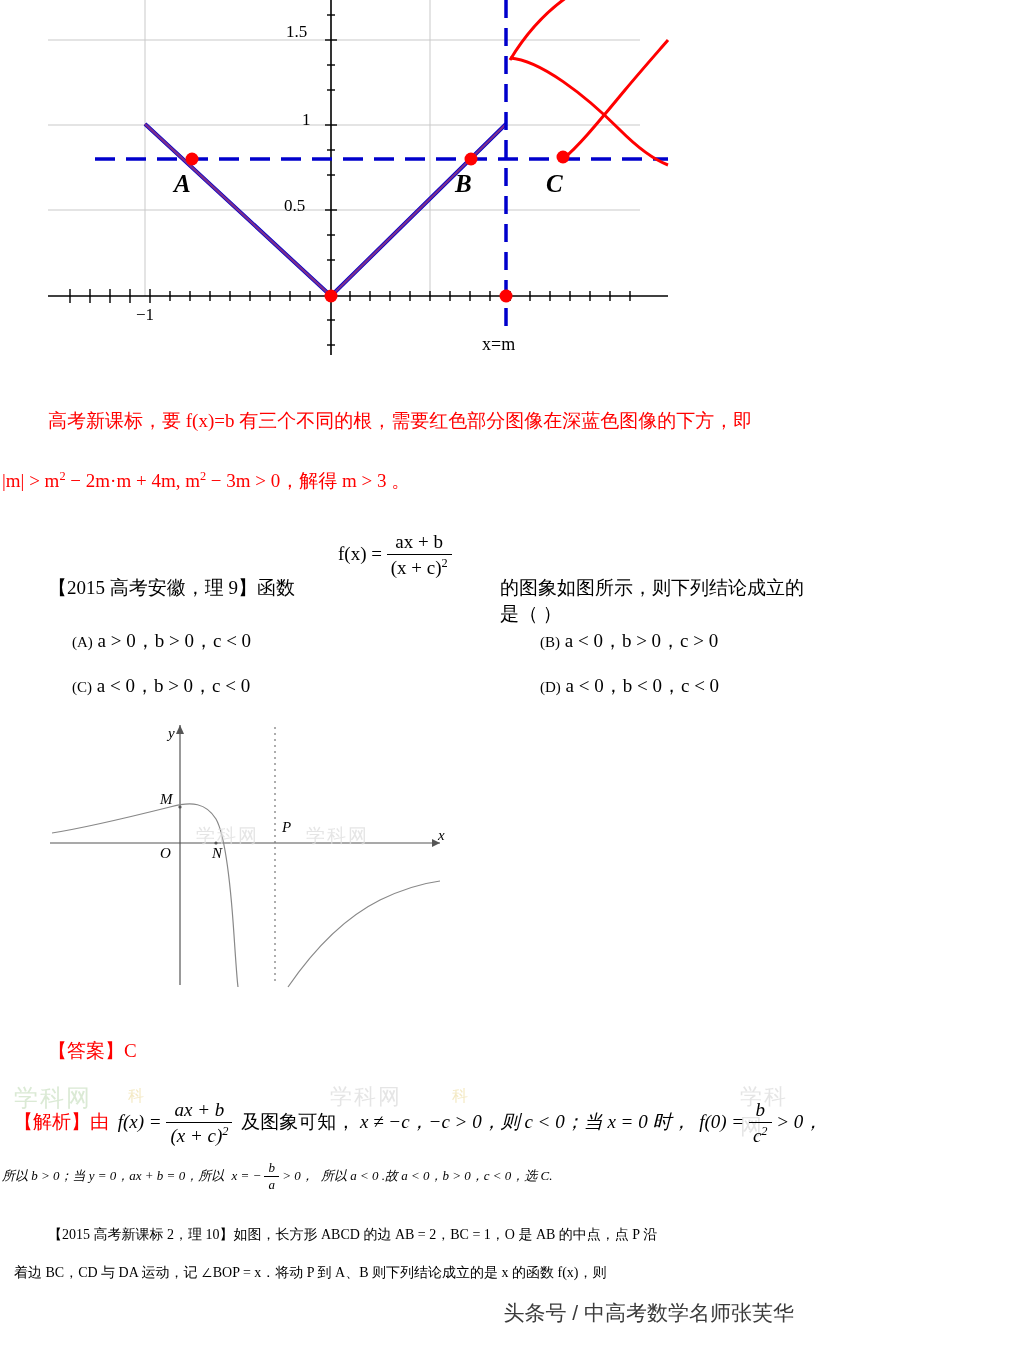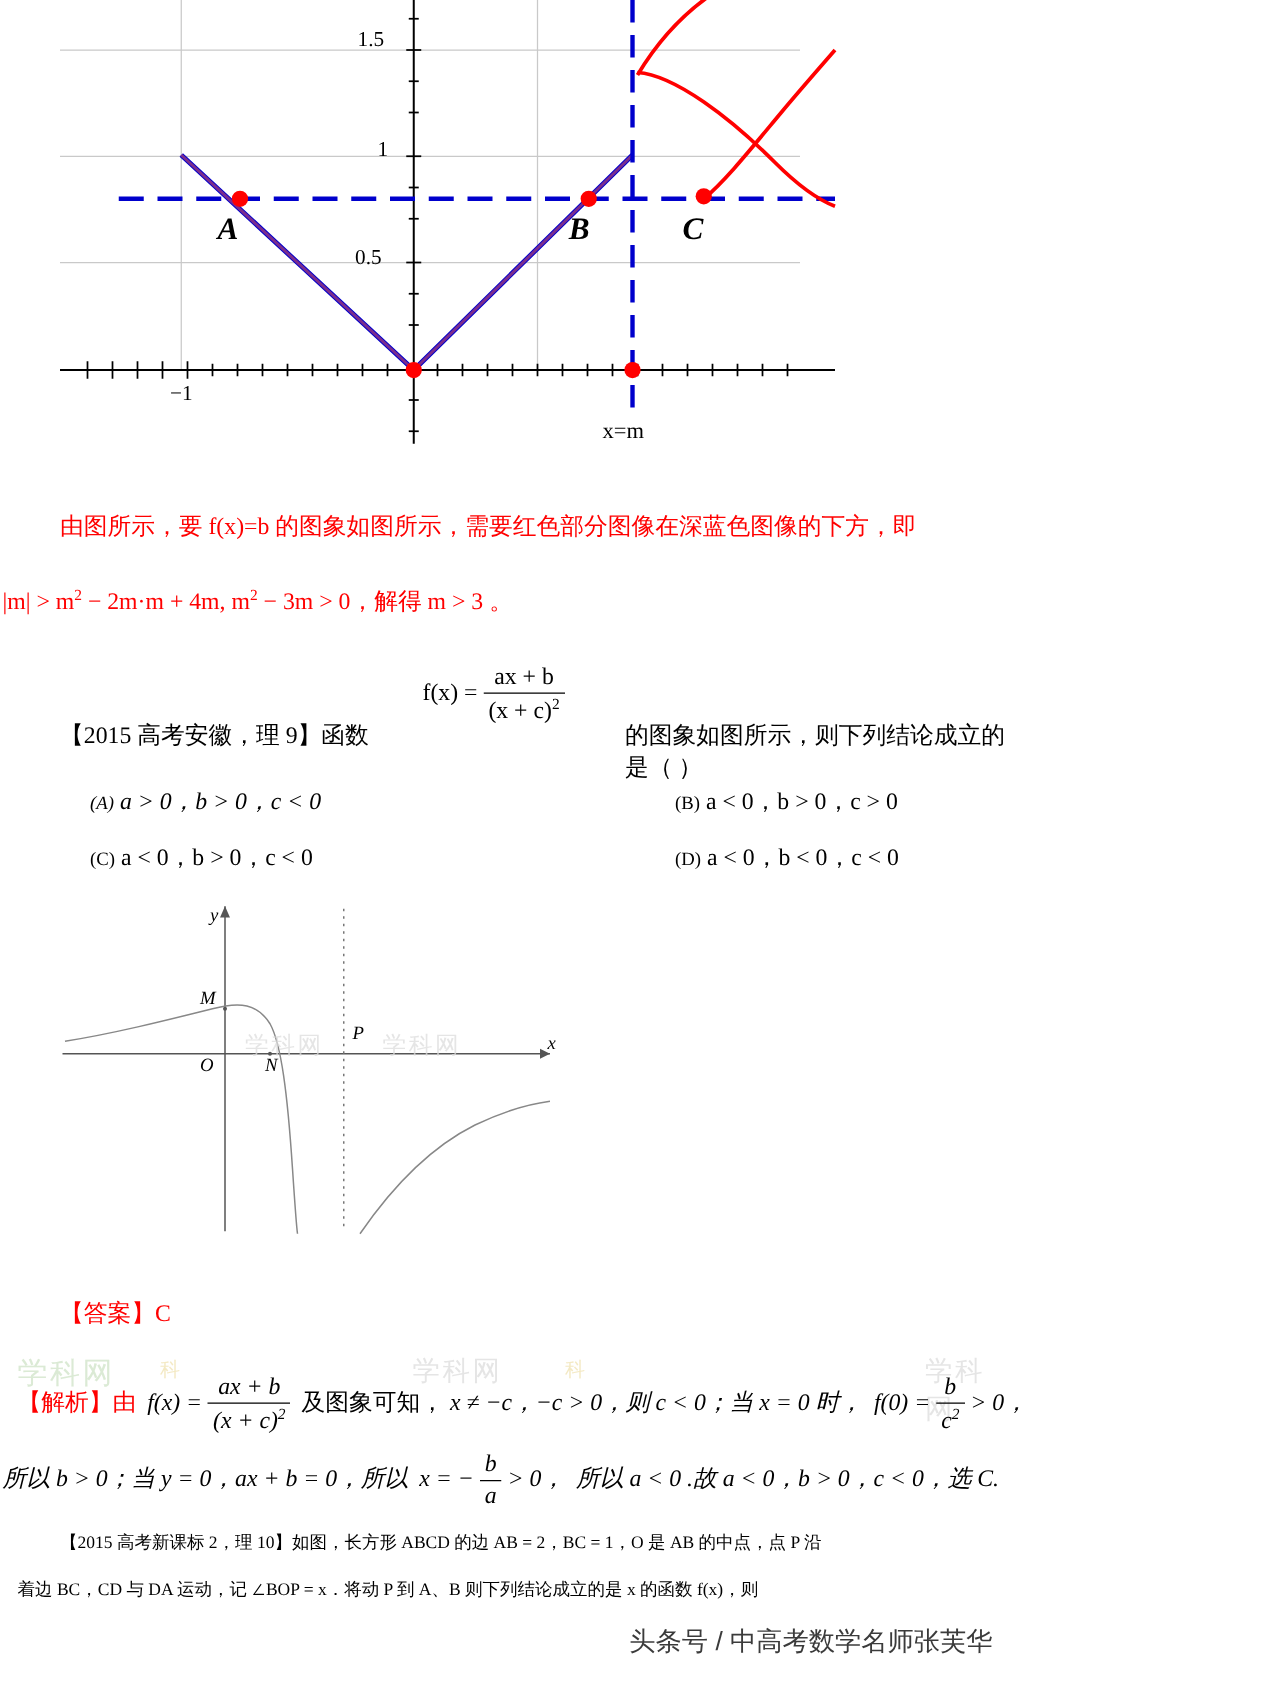--- a/index.html
+++ b/index.html
@@ -142,39 +142,39 @@
     <span class="lbl" style="left:262px;top:110px;font-size:17px;">1</span>
     <span class="lbl" style="left:244px;top:196px;font-size:17px;">0.5</span>
     <span class="lbl" style="left:96px;top:305px;font-size:17px;">−1</span>
 
     <span class="lbl italic-bold" style="left:134px;top:170px;font-size:25px;">A</span>
     <span class="lbl italic-bold" style="left:415px;top:170px;font-size:25px;">B</span>
     <span class="lbl italic-bold" style="left:506px;top:170px;font-size:25px;">C</span>
     <span class="lbl" style="left:442px;top:334px;font-size:18px;">x=m</span>
   </div>
 
-  <div class="redline" style="left:48px;top:408px;">由图所示，要 f(x)=b 的图象如图所示，需要红色部分图像在深蓝色图像的下方，即</div>
+  <div class="redline" style="left:48px;top:408px;">高考新课标，要 f(x)=b 有三个不同的根，需要红色部分图像在深蓝色图像的下方，即</div>
 
   <div class="redline2" style="left:2px;top:468px;">
     <span>|m| &gt; m</span><sup>2</sup><span> − 2m·m + 4m, m</span><sup>2</sup><span> − 3m &gt; 0，解得 m &gt; 3 。</span>
   </div>
 
   <div class="qline" style="left:48px;top:575px;">【2015 高考安徽，理 9】函数</div>
 
   <div style="position:absolute;left:338px;top:530px;font-size:19px;">
     <span>f(x) =</span>
     <span class="frac">
       <span class="num">ax + b</span>
       <span class="den"><span>(x + c)</span><sup>2</sup></span>
     </span>
   </div>
 
   <div class="qline" style="left:500px;top:575px;">的图象如图所示，则下列结论成立的是（     ）</div>
 
-  <div class="opt" style="left:72px;top:628px;font-style:italic;">
+  <div class="opt" style="left:72px;top:628px;">
     <span class="optlab">(A)</span>
     <span>a &gt; 0，b &gt; 0，c &lt; 0</span>
   </div>
   <div class="opt" style="left:540px;top:628px;">
     <span class="optlab">(B)</span>
     <span>a &lt; 0，b &gt; 0，c &gt; 0</span>
   </div>
   <div class="opt" style="left:72px;top:673px;">
     <span class="optlab">(C)</span>
     <span>a &lt; 0，b &gt; 0，c &lt; 0</span>
@@ -235,21 +235,21 @@
     <span style="display:inline-block;vertical-align:middle;margin:0 4px;">
       <span style="font-style:italic;">f(0) =</span>
       <span class="frac">
         <span class="num" style="font-style:italic;">b</span>
         <span class="den" style="font-style:italic;"><span>c</span><sup>2</sup></span>
       </span>
       <span style="font-style:italic;">&gt; 0，</span>
     </span>
   </div>
 
-  <div style="position:absolute;left:2px;top:1160px;font-size:19px;white-space:nowrap;">
+  <div style="position:absolute;left:2px;top:1160px;font-size:13px;white-space:nowrap;">
     <span style="font-style:italic;">所以 b &gt; 0；当 y = 0，ax + b = 0，所以</span>
     <span style="display:inline-block;vertical-align:middle;margin:0 4px;">
       <span style="font-style:italic;">x = −</span>
       <span class="frac">
         <span class="num" style="font-style:italic;">b</span>
         <span class="den" style="font-style:italic;">a</span>
       </span>
       <span style="font-style:italic;">&gt; 0，</span>
     </span>
     <span style="font-style:italic;">所以 a &lt; 0 .故 a &lt; 0，b &gt; 0，c &lt; 0，选 C.</span>

